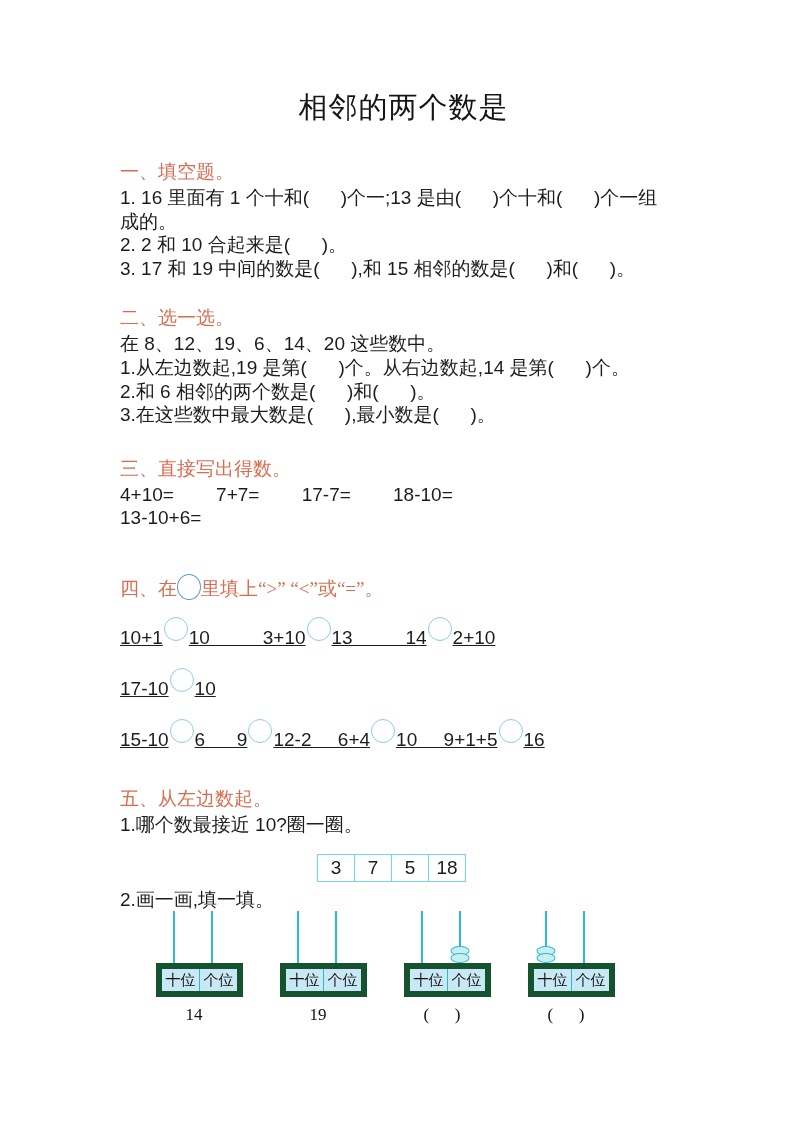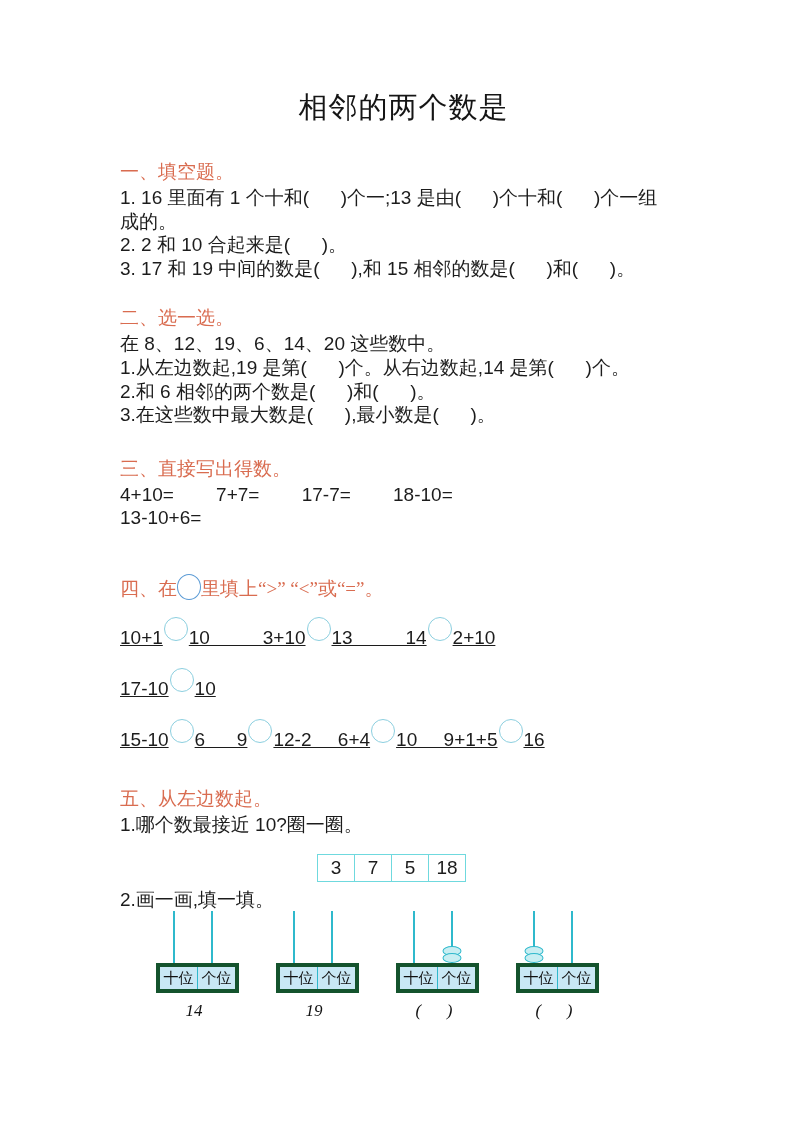--- a/index.html
+++ b/index.html
@@ -48,29 +48,29 @@
   .rod-tens { left:17px; }
   .rod-ones { left:55px; }
   .beadstack {
     position:absolute; bottom:0; left:50%; transform:translateX(-50%);
     display:flex; flex-direction:column; align-items:center;
   }
   .bead {
     width:17px; height:8px; border:1px solid #2fb9cc; border-radius:50%;
     background:#c8eef2; margin-top:-3px;
   }
-  .pbox { display:flex; border:4px solid #14532d; background:#c9e8f5; width:fit-content; }
+  .pbox { display:flex; border:6px solid #14532d; background:#c9e8f5; width:fit-content; }
   .pcell {
     width:37px; height:22px; line-height:22px; text-align:center;
     font-size:15px; color:#111;
   }
   .pcell + .pcell { border-left:1px solid #2fb9cc; }
   .pvalue {
     font-family:"Liberation Serif","DejaVu Serif",serif; font-size:17px;
-    margin-top:8px; text-align:center; white-space:pre; width:76px; color:#111;font-style:italic;
+    margin-top:8px; text-align:center; white-space:pre; width:76px; color:#111;
   }
 </style>
 </head>
 <body>
 
 <div class="page">
   <div class="content">
 
     <h1 class="title">相邻的两个数是</h1>
 

